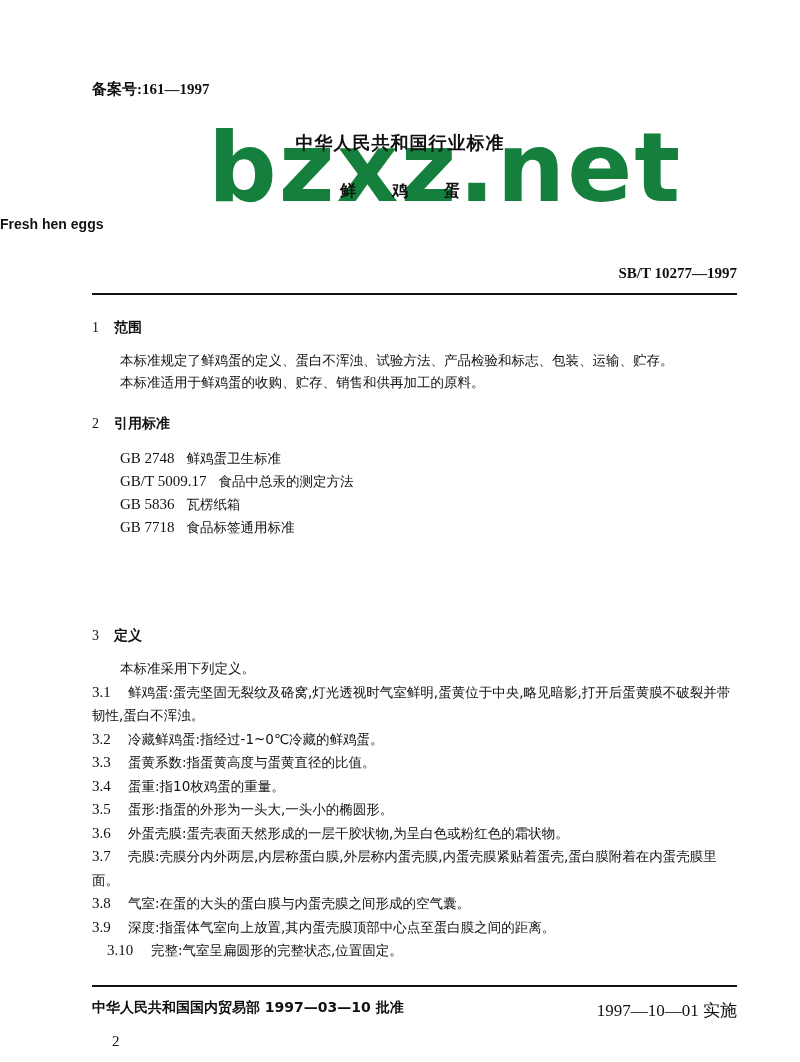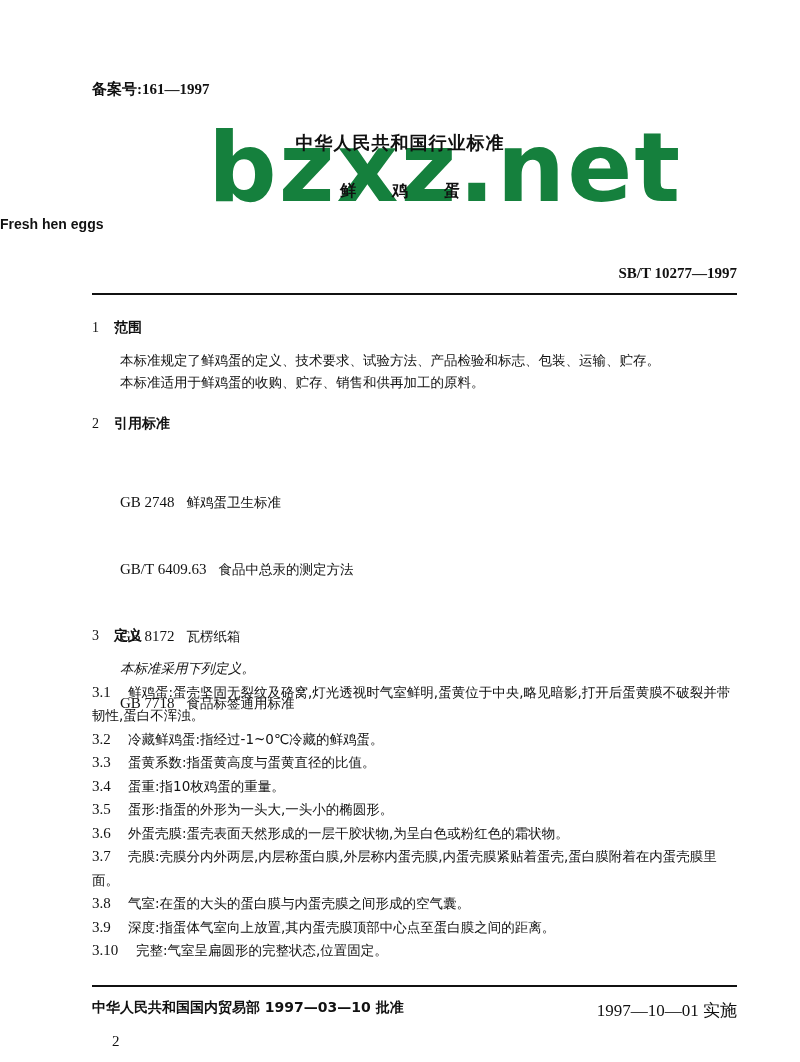--- a/index.html
+++ b/index.html
@@ -23,21 +23,21 @@
   .subtitle { left: 0; width: 784px; top: 216px; font-size: 14px; font-weight: bold; font-family: Liberation Sans, sans-serif; z-index: 1; }
   .std-code { right: 63px; top: 265px; font-size: 15px; font-weight: bold; font-family: "Liberation Serif", serif; }
   .rule { left: 92px; width: 645px; height: 2px; background: #111; }
   .rule.top { top: 293px; }
   .rule.bottom { top: 985px; }
   .section-h { font-size: 14px; font-weight: bold; font-family: "DejaVu Sans", sans-serif; }
   .section-h .num { display: inline-block; width: 22px; font-weight: normal; font-family: "Liberation Serif", serif; }
   .para { font-size: 13.5px; line-height: 22px; font-family: "DejaVu Sans", sans-serif; }
   .body-block { left: 92px; width: 645px; }
   .indent { text-indent: 28px; }
-  .ref { padding-left: 28px; font-size: 13.5px; line-height: 23px; font-family: "DejaVu Sans", sans-serif; margin-top: 44px; }
+  .ref { padding-left: 28px; font-size: 13.5px; line-height: 23px; font-family: "DejaVu Sans", sans-serif; }
   .ref .code { font-family: "Liberation Serif", serif; font-size: 15px; display: inline-block; margin-right: 12px; }
   .def { font-size: 13.5px; line-height: 23.5px; font-family: "DejaVu Sans", sans-serif; }
   .def .dn { font-family: "Liberation Serif", serif; font-size: 15px; display: inline-block; width: 36px; }
   .footer-left { left: 92px; top: 999px; font-size: 14px; font-weight: bold; font-family: "DejaVu Sans", sans-serif; }
   .footer-right { right: 63px; top: 999px; font-size: 17px; font-family: "Liberation Serif", serif; }
   .page-num { left: 112px; top: 1033px; font-size: 15px; font-family: "Liberation Serif", serif; }
 </style>
 </head>
 <body>
 
@@ -50,49 +50,49 @@
 </div>
 <div class="abs subtitle">Fresh hen eggs</div>
 <div class="abs std-code">SB/T 10277—1997</div>
 <div class="abs rule top"></div>
 
 <div class="abs body-block" style="top:319px;">
   <div class="section-h">
     <span class="num">1</span><span>范围</span>
   </div>
   <div style="height:12px"></div>
-  <div class="para indent">本标准规定了鲜鸡蛋的定义、技术要求、试验方法、产品检验和标志、包装、运输、贮存。</div>
+  <div class="para indent">本标准规定了鲜鸡蛋的定义、蛋白不浑浊、试验方法、产品检验和标志、包装、运输、贮存。</div>
   <div class="para indent">本标准适用于鲜鸡蛋的收购、贮存、销售和供再加工的原料。</div>
 </div>
 
 <div class="abs body-block" style="top:415px;">
   <div class="section-h">
     <span class="num">2</span><span>引用标准</span>
   </div>
   <div style="height:14px"></div>
   <div class="ref"><span class="code">GB 2748</span><span>鲜鸡蛋卫生标准</span></div>
-  <div class="ref"><span class="code">GB/T 6409.63</span><span>食品中总汞的测定方法</span></div>
-  <div class="ref"><span class="code">GB 8172</span><span>瓦楞纸箱</span></div>
+  <div class="ref"><span class="code">GB/T 5009.17</span><span>食品中总汞的测定方法</span></div>
+  <div class="ref"><span class="code">GB 5836</span><span>瓦楞纸箱</span></div>
   <div class="ref"><span class="code">GB 7718</span><span>食品标签通用标准</span></div>
 </div>
 
 <div class="abs body-block" style="top:627px;">
   <div class="section-h">
     <span class="num">3</span><span>定义</span>
   </div>
   <div style="height:12px"></div>
-  <div class="para indent" style="line-height:23.5px;font-style:italic;">本标准采用下列定义。</div>
+  <div class="para indent" style="line-height:23.5px;">本标准采用下列定义。</div>
   <div class="def"><span class="dn">3.1</span><span>鲜鸡蛋:蛋壳坚固无裂纹及硌窝,灯光透视时气室鲜明,蛋黄位于中央,略见暗影,打开后蛋黄膜不破裂并带韧性,蛋白不浑浊。</span></div>
   <div class="def"><span class="dn">3.2</span><span>冷藏鲜鸡蛋:指经过-1~0℃冷藏的鲜鸡蛋。</span></div>
   <div class="def"><span class="dn">3.3</span><span>蛋黄系数:指蛋黄高度与蛋黄直径的比值。</span></div>
   <div class="def"><span class="dn">3.4</span><span>蛋重:指10枚鸡蛋的重量。</span></div>
   <div class="def"><span class="dn">3.5</span><span>蛋形:指蛋的外形为一头大,一头小的椭圆形。</span></div>
   <div class="def"><span class="dn">3.6</span><span>外蛋壳膜:蛋壳表面天然形成的一层干胶状物,为呈白色或粉红色的霜状物。</span></div>
   <div class="def"><span class="dn">3.7</span><span>壳膜:壳膜分内外两层,内层称蛋白膜,外层称内蛋壳膜,内蛋壳膜紧贴着蛋壳,蛋白膜附着在内蛋壳膜里面。</span></div>
   <div class="def"><span class="dn">3.8</span><span>气室:在蛋的大头的蛋白膜与内蛋壳膜之间形成的空气囊。</span></div>
   <div class="def"><span class="dn">3.9</span><span>深度:指蛋体气室向上放置,其内蛋壳膜顶部中心点至蛋白膜之间的距离。</span></div>
-  <div class="def"><span class="dn" style="width:44px;">3.10</span><span>完整:气室呈扁圆形的完整状态,位置固定。</span></div>
+  <div class="def"><span class="dn" style="width:44px;margin-left:15px;">3.10</span><span>完整:气室呈扁圆形的完整状态,位置固定。</span></div>
 </div>
 
 <div class="abs rule bottom"></div>
 <div class="abs footer-left">中华人民共和国国内贸易部 1997—03—10 批准</div>
 <div class="abs footer-right">1997—10—01 实施</div>
 <div class="abs page-num">2</div>
 
 </body></html>

